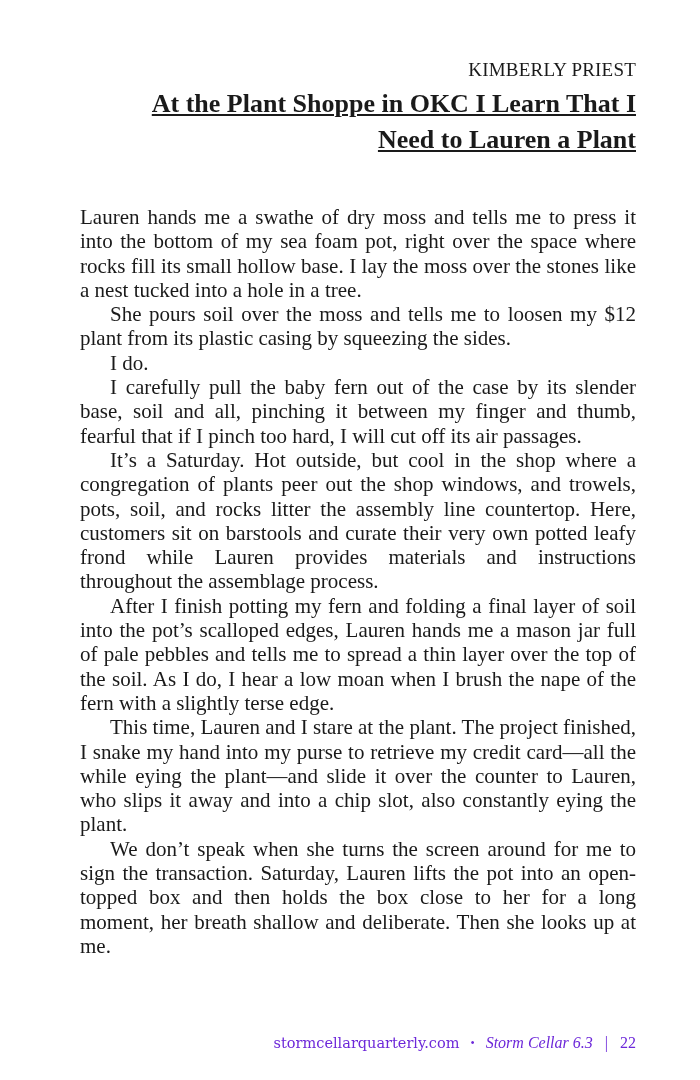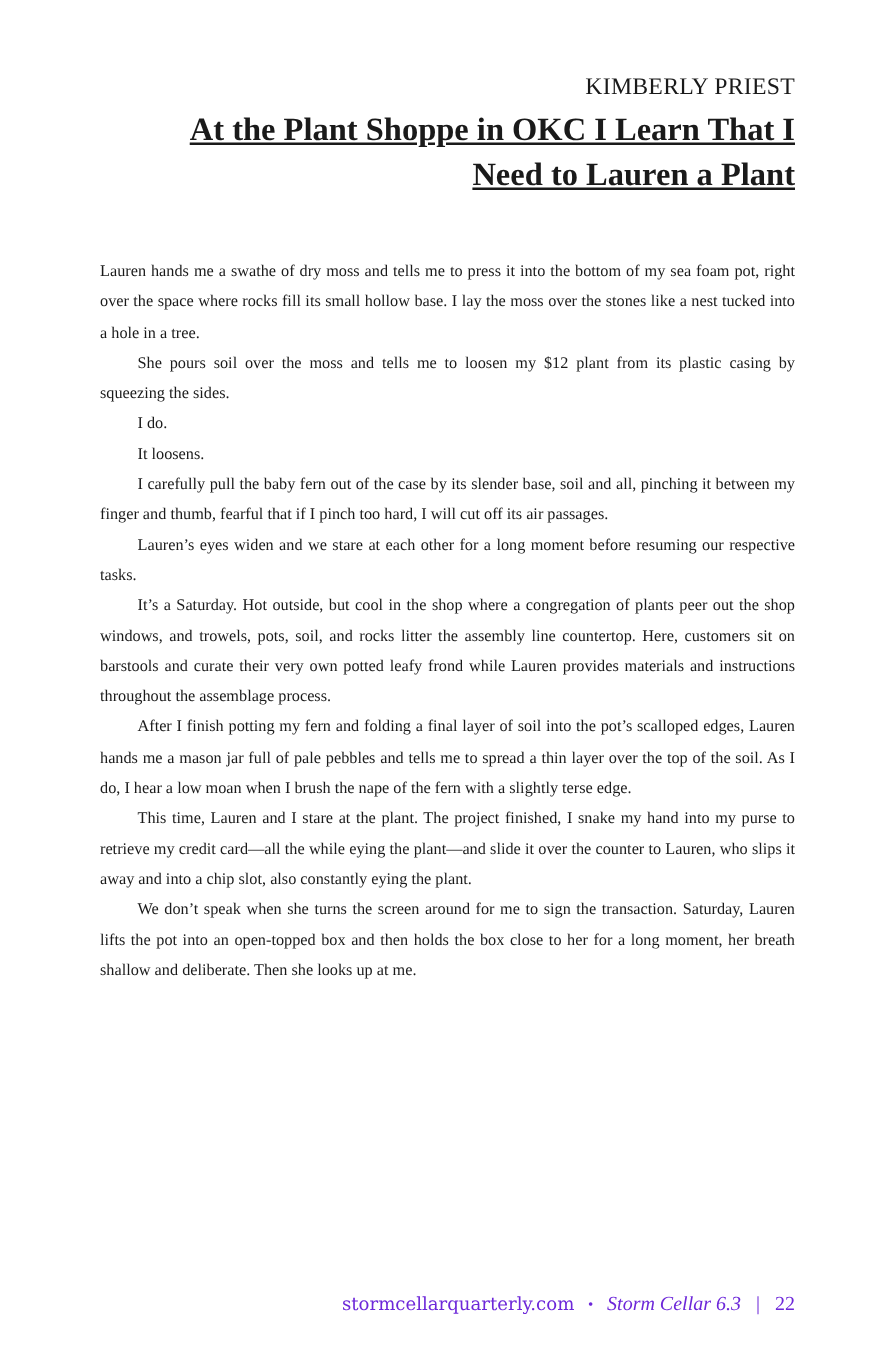--- a/index.html
+++ b/index.html
@@ -41,21 +41,21 @@
       line-height: 36px;
       margin: 0;
       text-decoration: underline;
     }
     .title .line { display: block; }
     .body {
       position: absolute;
       left: 80px;
       top: 205px;
       width: 556px;
-      font-size: 13px;
+      font-size: 21px;
       line-height: 24.3px;
     }
     .body p {
       margin: 0;
       text-align: justify;
       text-indent: 30px;
     }
     .body p.first { text-indent: 0; }
     .footer {
       position: absolute;
@@ -80,23 +80,21 @@
 
   <h1 class="title">
     <span class="line">At the Plant Shoppe in OKC I Learn That I</span>
     <span class="line">Need to Lauren a Plant</span>
   </h1>
 
   <div class="body">
     <p class="first">Lauren hands me a swathe of dry moss and tells me to press it into the bottom of my sea foam pot, right over the space where rocks fill its small hollow base. I lay the moss over the stones like a nest tucked into a hole in a tree.</p>
     <p>She pours soil over the moss and tells me to loosen my $12 plant from its plastic casing by squeezing the sides.</p>
     <p>I do.</p>
-    <p>It loosens.</p>
     <p>I carefully pull the baby fern out of the case by its slender base, soil and all, pinching it between my finger and thumb, fearful that if I pinch too hard, I will cut off its air passages.</p>
-    <p>Lauren’s eyes widen and we stare at each other for a long moment before resuming our respective tasks.</p>
     <p>It’s a Saturday. Hot outside, but cool in the shop where a congregation of plants peer out the shop windows, and trowels, pots, soil, and rocks litter the assembly line countertop. Here, customers sit on barstools and curate their very own potted leafy frond while Lauren provides materials and instructions throughout the assemblage process.</p>
     <p>After I finish potting my fern and folding a final layer of soil into the pot’s scalloped edges, Lauren hands me a mason jar full of pale pebbles and tells me to spread a thin layer over the top of the soil. As I do, I hear a low moan when I brush the nape of the fern with a slightly terse edge.</p>
     <p>This time, Lauren and I stare at the plant. The project finished, I snake my hand into my purse to retrieve my credit card—all the while eying the plant—and slide it over the counter to Lauren, who slips it away and into a chip slot, also constantly eying the plant.</p>
     <p>We don’t speak when she turns the screen around for me to sign the transaction. Saturday, Lauren lifts the pot into an open-topped box and then holds the box close to her for a long moment, her breath shallow and deliberate. Then she looks up at me.</p>
   </div>
 
   <div class="footer">
     <span class="site">stormcellarquarterly.com</span>
     <span class="bullet">•</span>
     <span class="issue">Storm Cellar 6.3</span>

